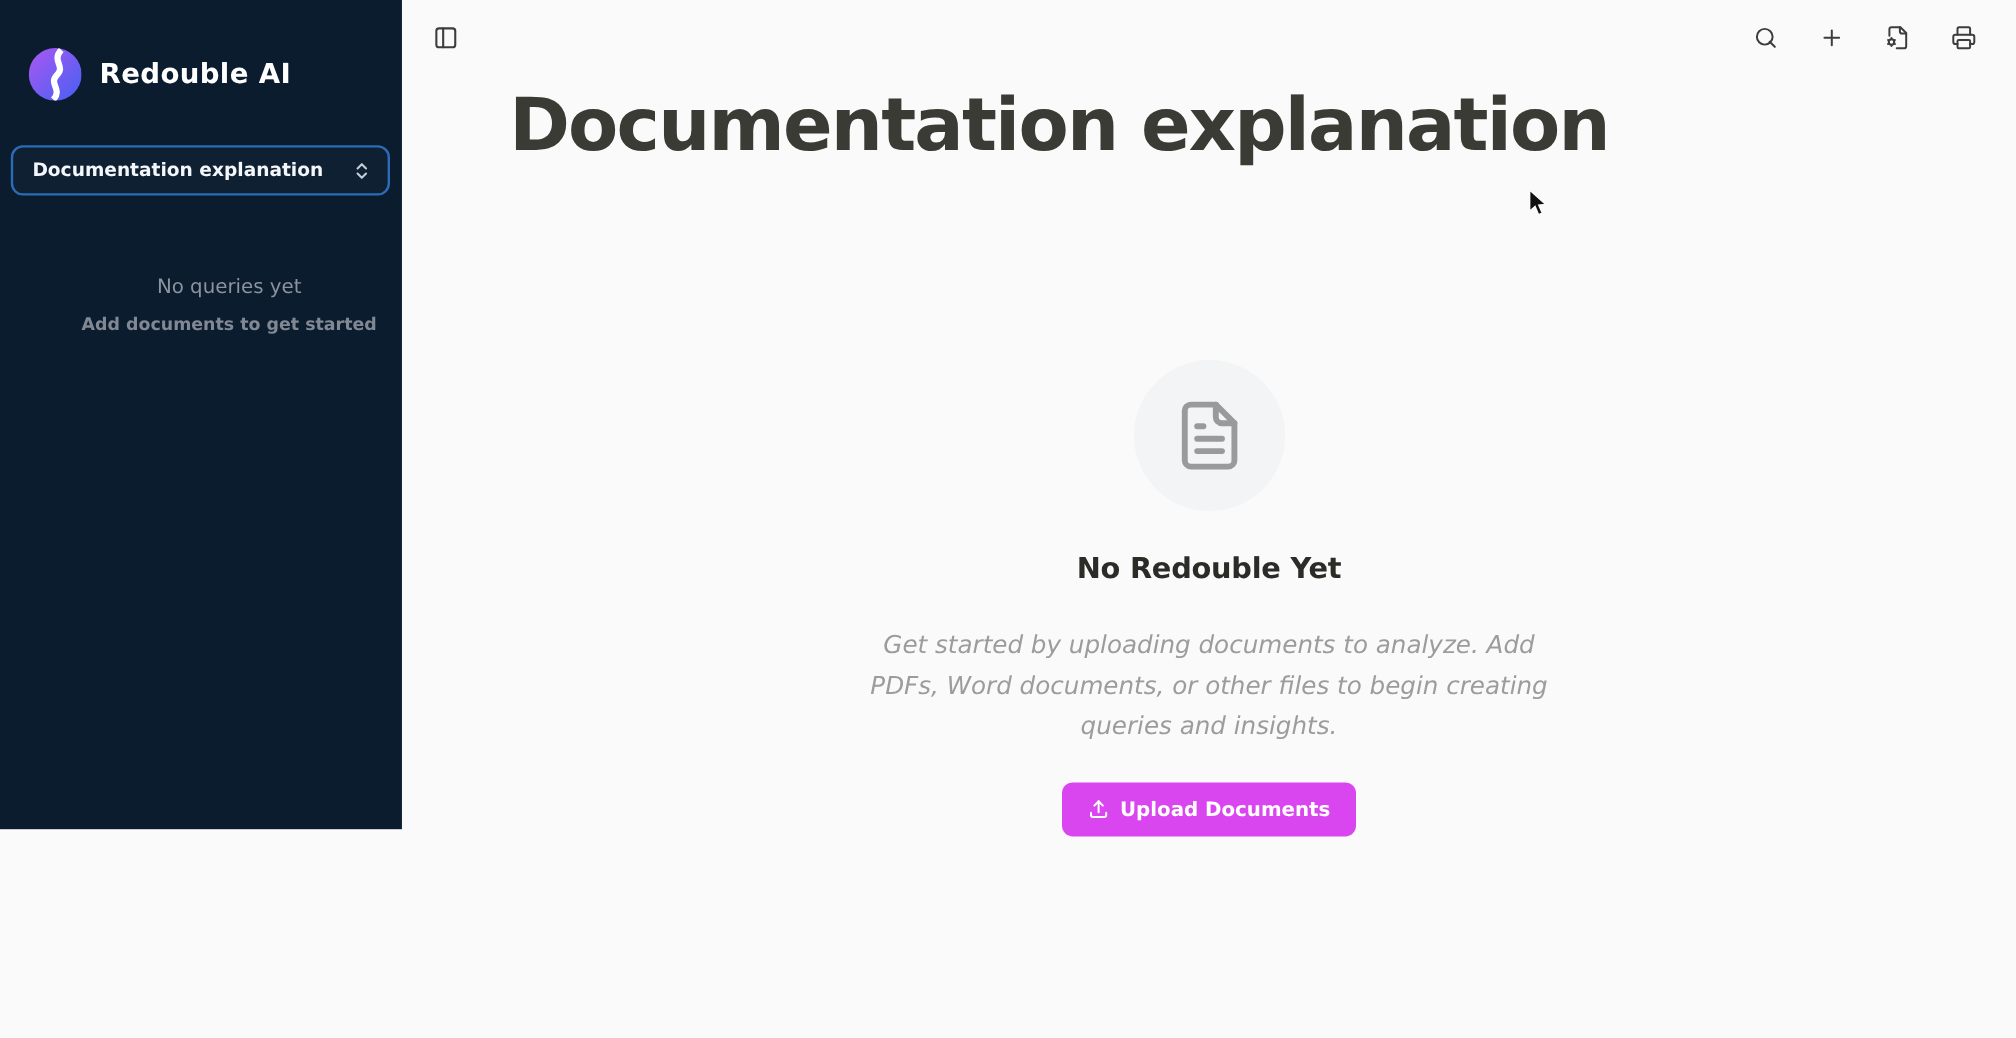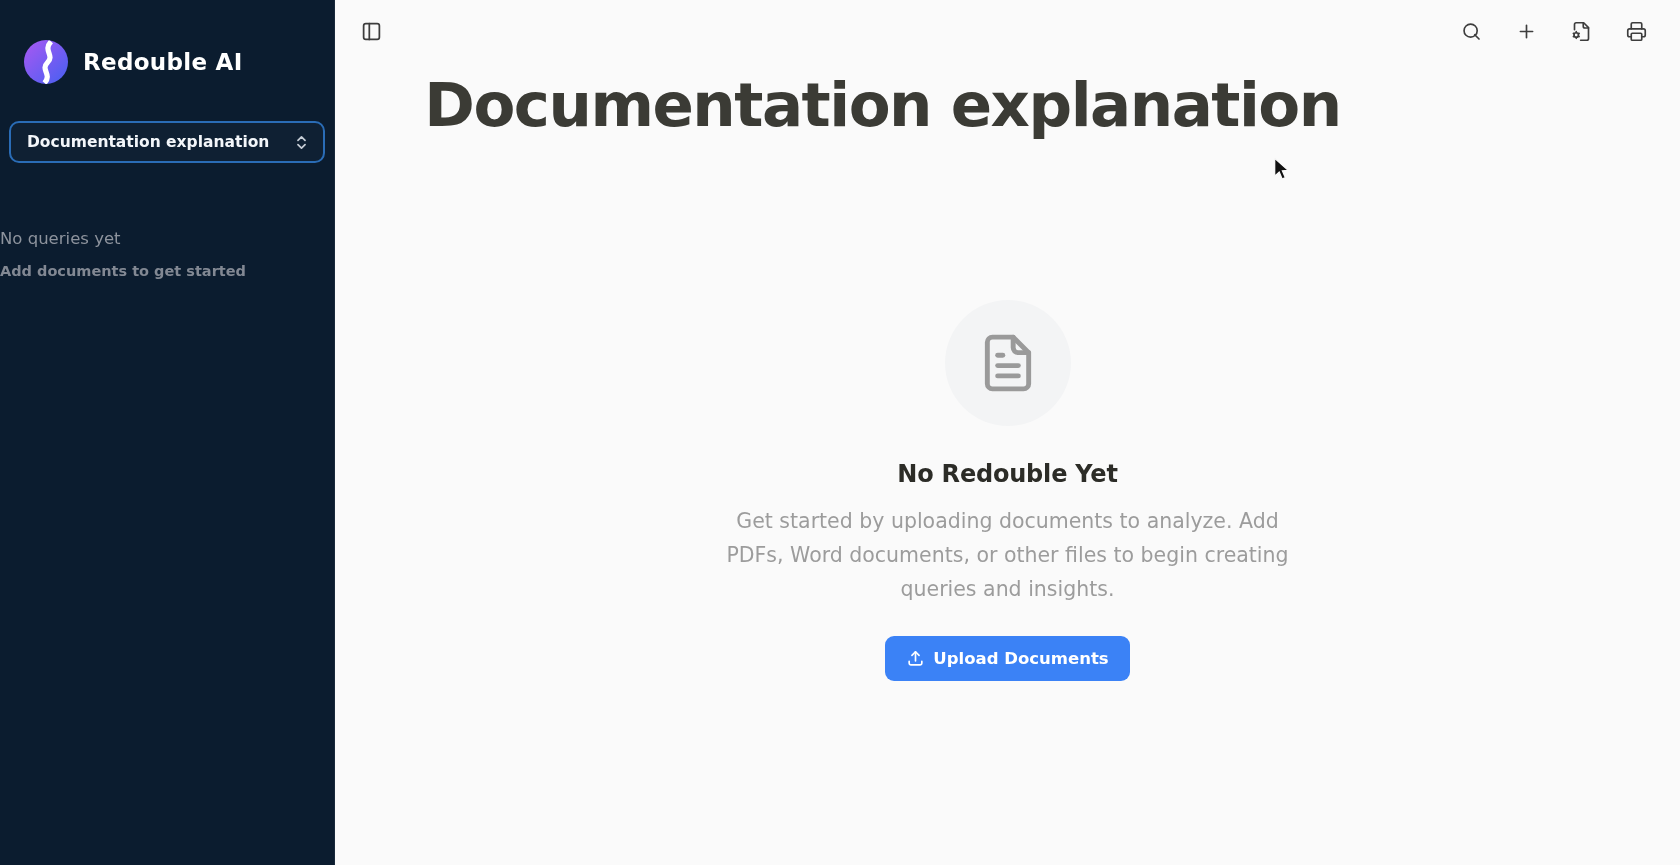--- a/index.html
+++ b/index.html
@@ -7,21 +7,21 @@
   body {
     font-family: "DejaVu Sans", "Liberation Sans", sans-serif;
     display: flex;
     background: #fafafa;
     position: relative;
   }
 
   
   .sidebar {
     width: 335px;
-    height: 865px;
+    height: 691px;
     background: #0b1c2f;
     flex-shrink: 0;
     color: #fff;
     border-right: 1px solid rgba(255,255,255,0.06);
   }
   .logo-row {
     display: flex;
     align-items: center;
     gap: 15px;
     padding: 40px 0 0 24px;
@@ -47,21 +47,22 @@
   }
   .project-select .value {
     font-size: 15.5px;
     font-weight: 700;
     color: #f3f6fa;
     white-space: nowrap;
   }
   .project-select svg { color: #c6cdd6; }
   .sidebar-empty {
     margin-top: 66px;
-    text-align: left;
+    text-align: center;
+    padding-left: 48px;
   }
   .sidebar-empty .line1 {
     color: #8d939d;
     font-size: 16.5px;
     margin-bottom: 15px;
   }
   .sidebar-empty .line2 {
     color: #828893;
     font-size: 14.5px;
     font-weight: bold;
@@ -124,32 +125,33 @@
     color: #9a9a9a;
   }
   .empty-title {
     margin-top: 34px;
     font-size: 24px;
     font-weight: 700;
     color: #2c2c27;
     letter-spacing: -0.2px;
   }
   .empty-desc {
-    margin-top: 16px;
+    margin-top: 32px;
     width: 565px;
     text-align: center;
     font-size: 20.5px;
     line-height: 1.66;
     color: #9c9c9c;
+    font-style: italic;
   }
   .upload-btn {
     margin-top: 30px;
     height: 45px;
     padding: 0 21px;
-    background: #3b82f6;
+    background: #d946ef;
     border: none;
     border-radius: 9px;
     color: #ffffff;
     font-family: inherit;
     font-size: 16.5px;
     font-weight: 700;
     display: flex;
     align-items: center;
     gap: 8px;
     cursor: pointer;

